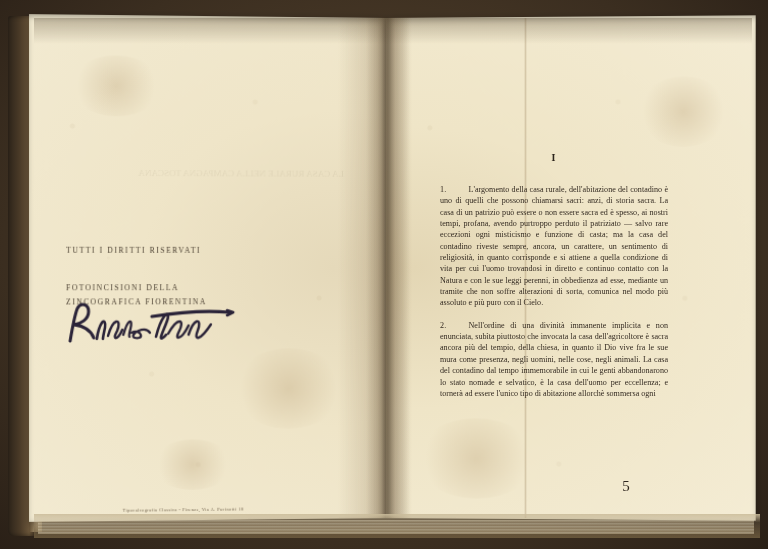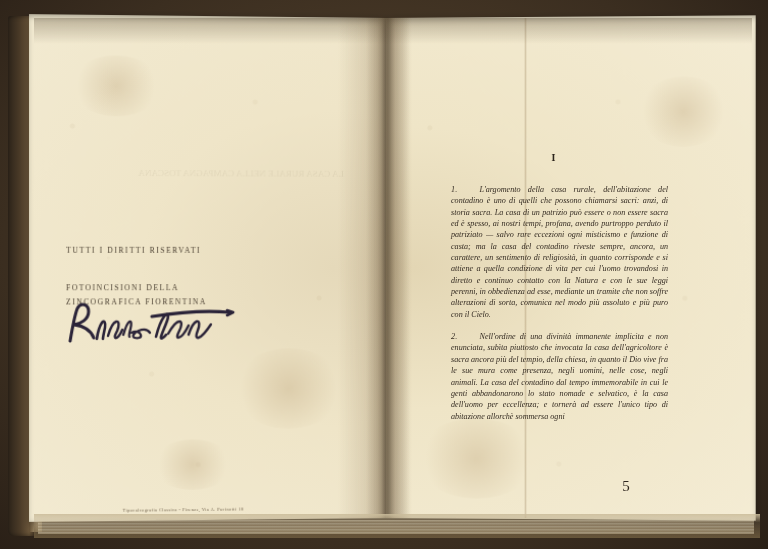--- a/index.html
+++ b/index.html
@@ -90,22 +90,22 @@
   
   .printer{position:absolute;left:36px;top:487px;width:230px;
      font-size:4.2px;letter-spacing:.5px;color:#6a5b46;
      text-align:center;white-space:nowrap;}
 
   
   .right-block{position:absolute;left:440px;top:152px;width:228px;color:#2f271f;}
   .chap-num{text-align:center;font-size:10px;font-weight:bold;
      letter-spacing:1px;color:#2c241c;margin-bottom:21px;}
   .para{font-size:8.1px;line-height:11.35px;text-align:justify;
-     color:#332a21;margin:0 0 11px 11px;
-     text-rendering:optimizeLegibility;font-style:italic;}
+     color:#332a21;margin:0 0 11px 0;
+     text-rendering:optimizeLegibility;}
   .para .lead{letter-spacing:.2px;}
   .para .indent{display:inline-block;width:22px;}
   .folio{position:absolute;left:608px;top:478px;width:36px;
      text-align:center;font-size:15px;color:#2f271f;}
 
   
   .curl-right{position:absolute;left:378px;top:8px;width:26px;height:500px;
      background:linear-gradient(90deg,rgba(120,95,60,.35),rgba(120,95,60,0));
      pointer-events:none;}
   .curl-left{position:absolute;left:330px;top:8px;width:48px;height:500px;

